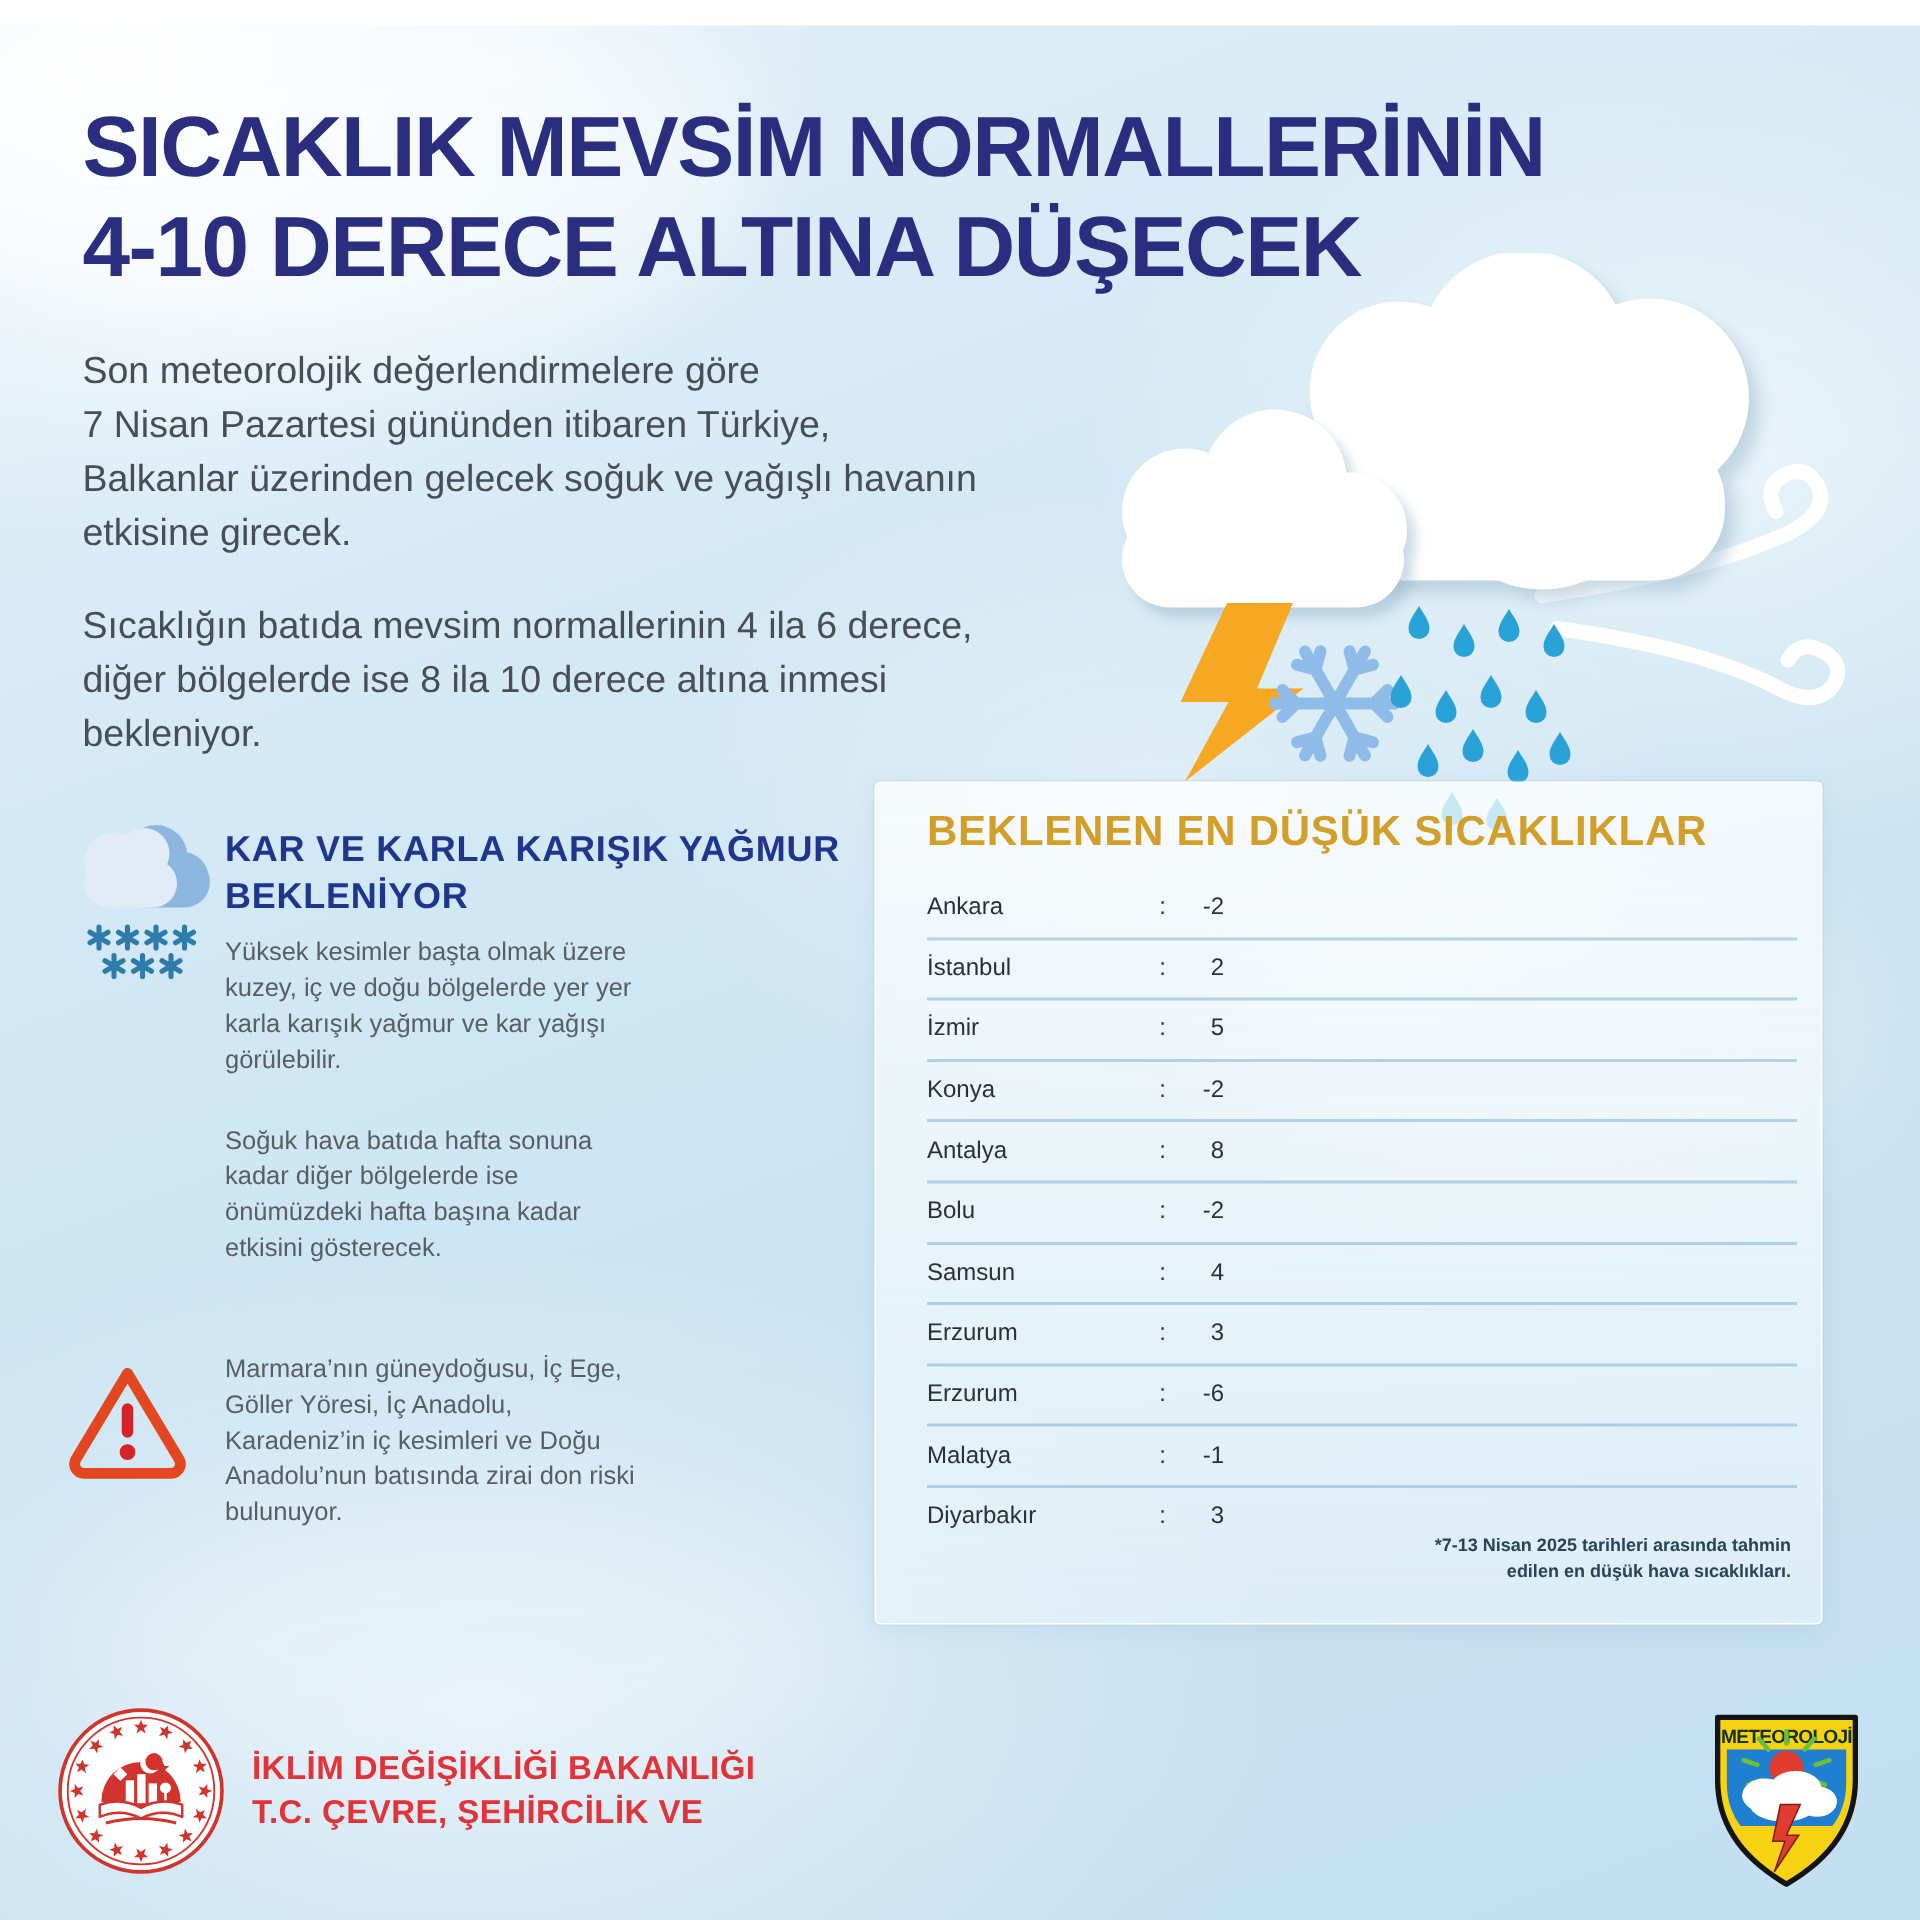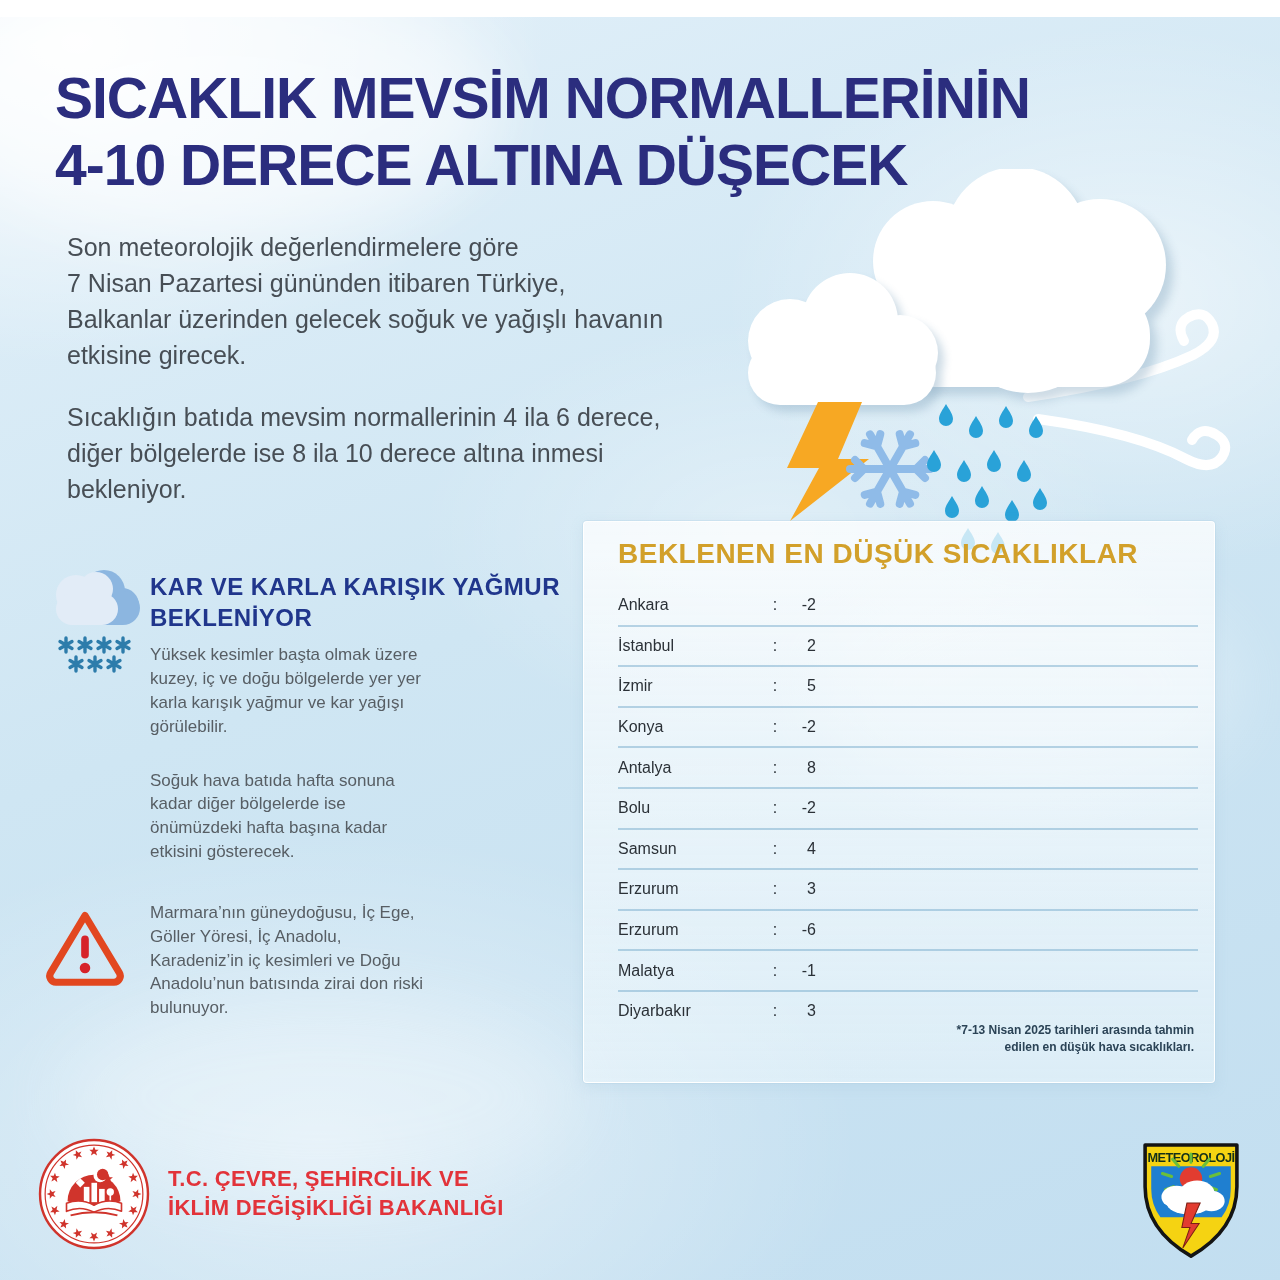--- a/index.html
+++ b/index.html
@@ -16,28 +16,28 @@
   }
   .bg-blob{position:absolute;background:rgba(255,255,255,0.5);border-radius:50%;filter:blur(34px);}
   .b1{left:-60px;top:-40px;width:560px;height:260px;}
   .b2{left:820px;top:560px;width:420px;height:220px;opacity:.5;}
   .b3{left:60px;top:980px;width:520px;height:200px;opacity:.45;}
 
   .title{position:absolute;left:55px;top:48px;width:1160px;margin:0;
     color:#2b2d7e;font-weight:900;font-size:57px;line-height:1.17;letter-spacing:-1px;}
   .title span{display:block;}
 
-  .intro{position:absolute;left:67px;width:680px;margin:0;
+  .intro{position:absolute;left:55px;width:680px;margin:0;
     color:#474e55;font-size:25px;line-height:1.44;white-space:pre-line;}
   .intro.p1{top:212px;}
   .intro.p2{top:382px;}
 
   .illustration{position:absolute;left:728px;top:152px;width:524px;height:392px;}
 
-  .section-snow{position:absolute;left:42px;top:548px;width:540px;}
+  .section-snow{position:absolute;left:42px;top:528px;width:540px;}
   .section-frost{position:absolute;left:42px;top:884px;width:540px;}
   .sec-icon{position:absolute;left:0;top:0;}
   .sec-body{margin-left:108px;}
   .sec-body-frost{margin-left:108px;}
   .sec-heading{margin:6px 0 10px 0;font-size:24px;font-weight:700;letter-spacing:.5px;
     color:#20368c;line-height:1.3;white-space:pre-line;}
   .sec-heading.red{color:#d6232a;margin:2px 0 6px 0;}
   .sec-para{margin:0 0 30px 0;color:#575e64;font-size:17px;line-height:1.4;white-space:pre-line;}
   .sec-para:last-child{margin-bottom:0;}
 
@@ -330,22 +330,22 @@
         <rect x="45" y="48" width="5.5" height="15"></rect>
         <rect x="52.5" y="44" width="5.5" height="19"></rect>
         <rect x="60" y="50" width="5.5" height="13"></rect>
         <circle cx="71" cy="53" r="3.6"></circle>
         <rect x="70.2" y="56" width="1.6" height="6"></rect>
       </g>
       <path d="M28,64 Q42,59 55,66 Q68,59 82,64 L82,72 Q68,66 55,73 Q42,66 28,72 Z" fill="#ffffff" stroke="#d0342c" stroke-width="1.6" stroke-linejoin="round"></path>
       <path d="M32,76 Q55,70 78,76" fill="none" stroke="#d0342c" stroke-width="2"></path>
     </svg>
     <div class="ministry-name">
+      <span>İKLİM DEĞİŞİKLİĞİ BAKANLIĞI</span>
       <span>T.C. ÇEVRE, ŞEHİRCİLİK VE</span>
-      <span>İKLİM DEĞİŞİKLİĞİ BAKANLIĞI</span>
     </div>
   </div>
 
   <svg class="met-logo" width="102" height="122" viewBox="0 0 100 118">
     <path d="M5,5 H95 V46 Q95,88 50,114 Q5,88 5,46 Z" fill="#f5d312" stroke="#141414" stroke-width="3.5" stroke-linejoin="round"></path>
     <rect x="9" y="8" width="82" height="17" fill="#f5d312"></rect>
     <text x="50" y="21.5" text-anchor="middle" font-family="Liberation Sans, sans-serif" font-size="12.5" font-weight="bold" fill="#143018" letter-spacing="-0.5">METEOROLOJİ</text>
     <path d="M11,26 H89 V48 Q89,64 80,76 H20 Q11,64 11,48 Z" fill="#1f7fd0"></path>
     <g>
       <g stroke="#6abf3a" stroke-width="3" stroke-linecap="round">

